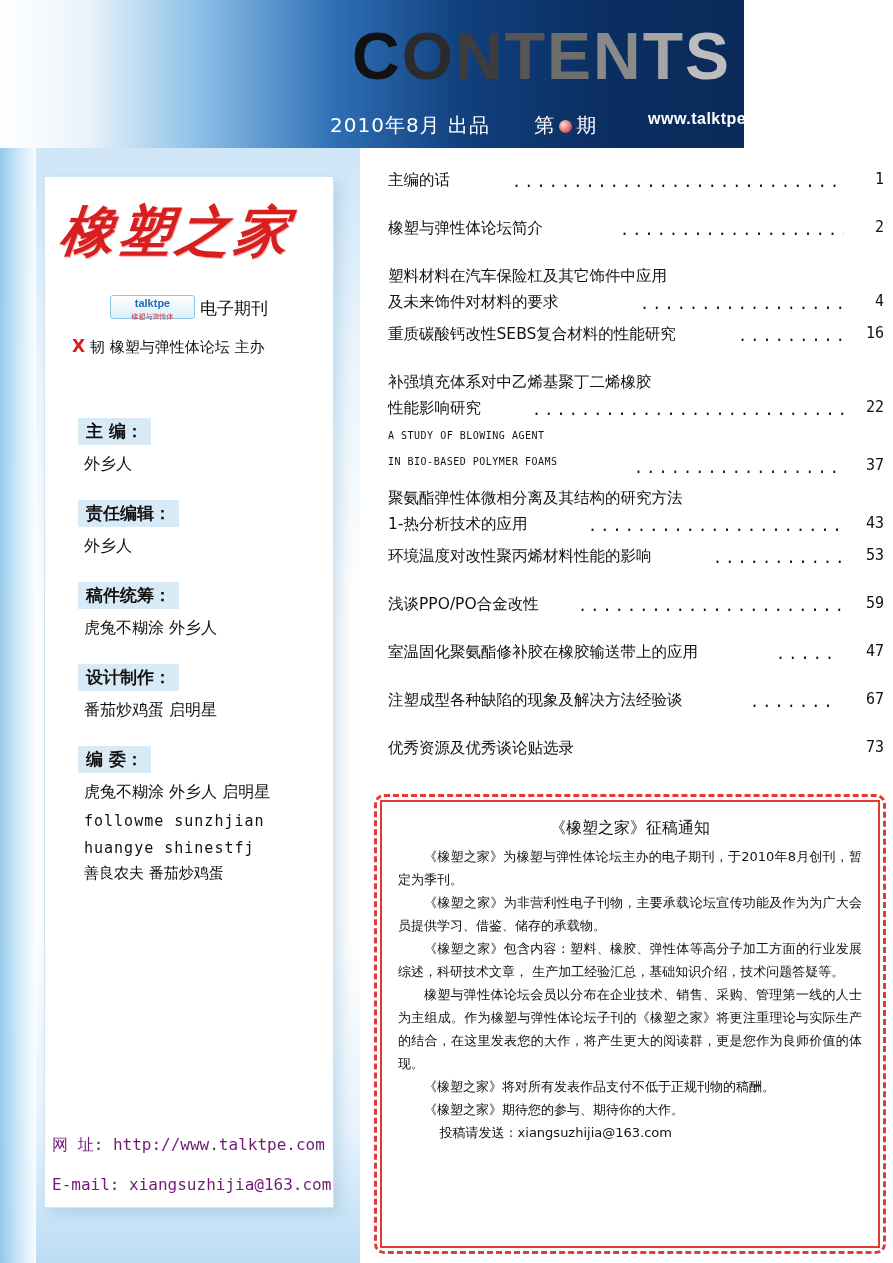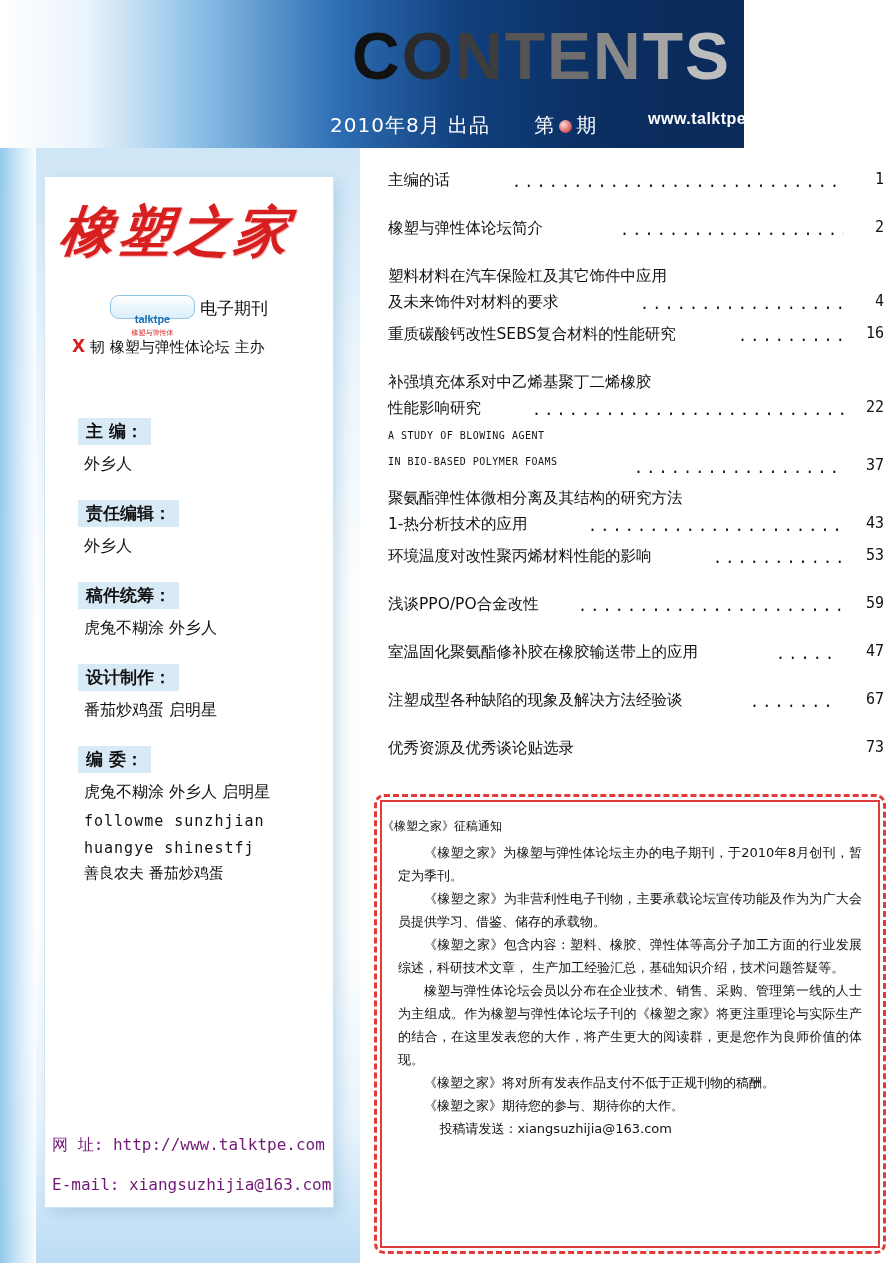--- a/index.html
+++ b/index.html
@@ -70,23 +70,23 @@
     color:#d81f1f;font-size:54px;font-weight:bold;letter-spacing:4px;
     font-family:"DejaVu Serif",serif;
     font-style:italic;
     transform:skewX(-6deg);
     text-shadow:1px 1px 0 #f6b9b9;
     white-space:nowrap;
   }
   .talktpe-badge{
     position:absolute;left:110px;top:295px;width:85px;height:24px;
     background:linear-gradient(180deg,#ffffff,#dbeefb);
-    border:1px solid #8fc4e6;border-radius:9px;
+    border:1px solid #8fc4e6;border-radius:3px;
     color:#1b6fb5;font-size:11px;font-weight:bold;
-    line-height:11px;text-align:center;padding-top:18px;
+    line-height:11px;text-align:center;padding-top:2px;
     box-sizing:border-box;
   }
   .talktpe-badge .tb-sub{display:block;color:#d81f1f;font-size:7px;font-weight:normal;margin-top:2px;}
   .ejournal{
     position:absolute;left:200px;top:297px;
     font-size:17px;color:#111;font-family:"DejaVu Sans",sans-serif;
   }
   .sponsor{
     position:absolute;left:72px;top:336px;width:260px;
     font-size:15px;color:#111;font-family:"DejaVu Sans",sans-serif;
@@ -133,22 +133,22 @@
   .notice{
     position:absolute;left:380px;top:800px;width:500px;height:448px;
     border:2px solid #e03a3a;background:#ffffff;box-sizing:border-box;
   }
   .notice-scallop{
     position:absolute;left:374px;top:794px;width:512px;height:460px;
     border:3px dashed #e03a3a;border-radius:10px;box-sizing:border-box;
     pointer-events:none;
   }
   .notice h3{
-    margin:0;padding:16px 0 6px 0;text-align:left;
-    font-size:12px;font-weight:normal;color:#111;
+    margin:0;padding:16px 0 6px 0;text-align:center;
+    font-size:16px;font-weight:normal;color:#111;
     font-family:"DejaVu Sans",sans-serif;
   }
   .notice p{
     margin:0 0 0 0;padding:0 16px;text-indent:2em;
     font-size:13px;line-height:23px;color:#111;
     font-family:"DejaVu Sans",sans-serif;text-align:justify;
   }
   .notice p.last{text-indent:3.2em;}
 </style>
 </head>

